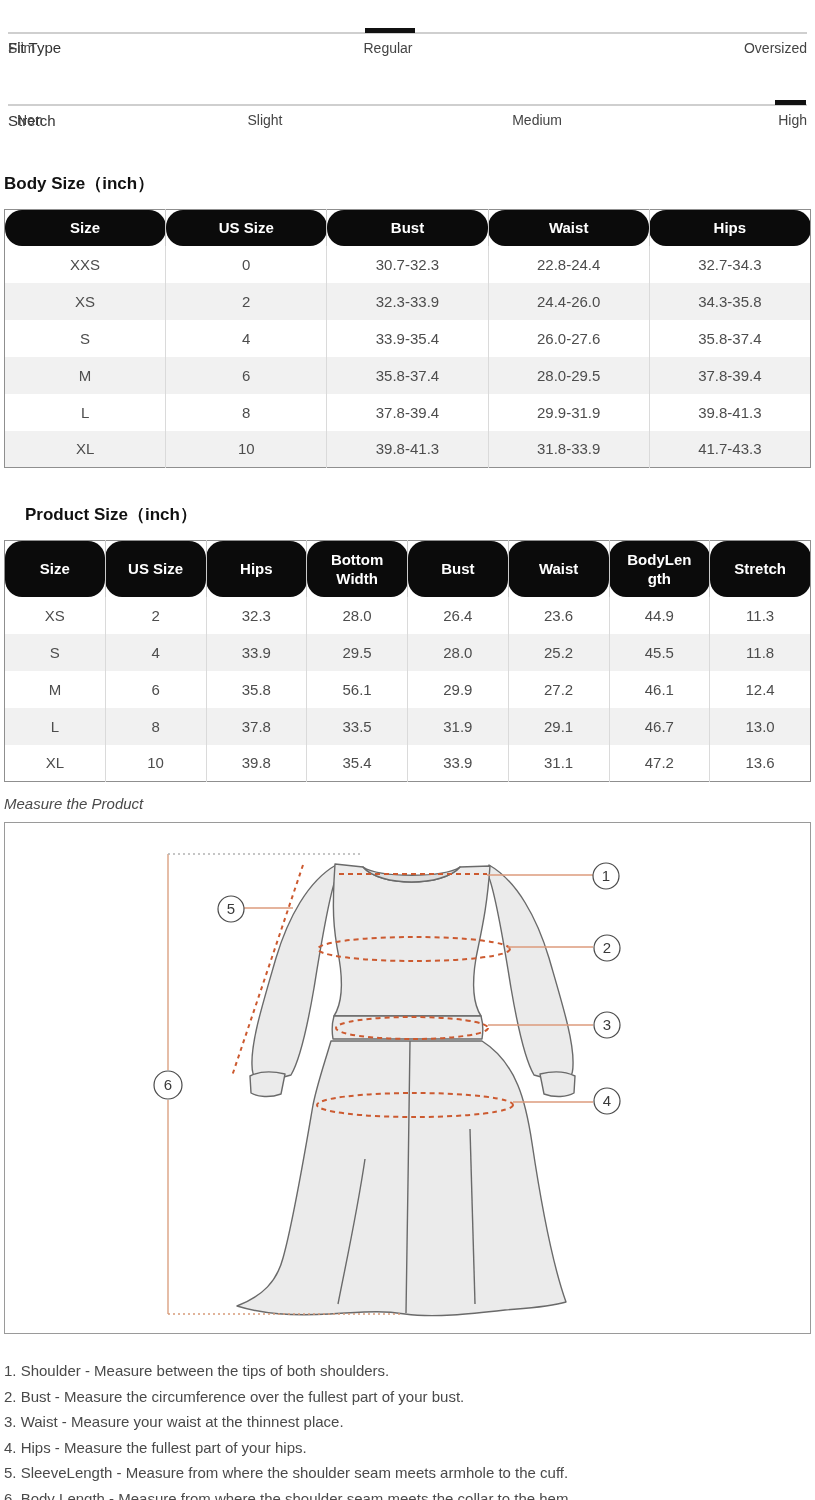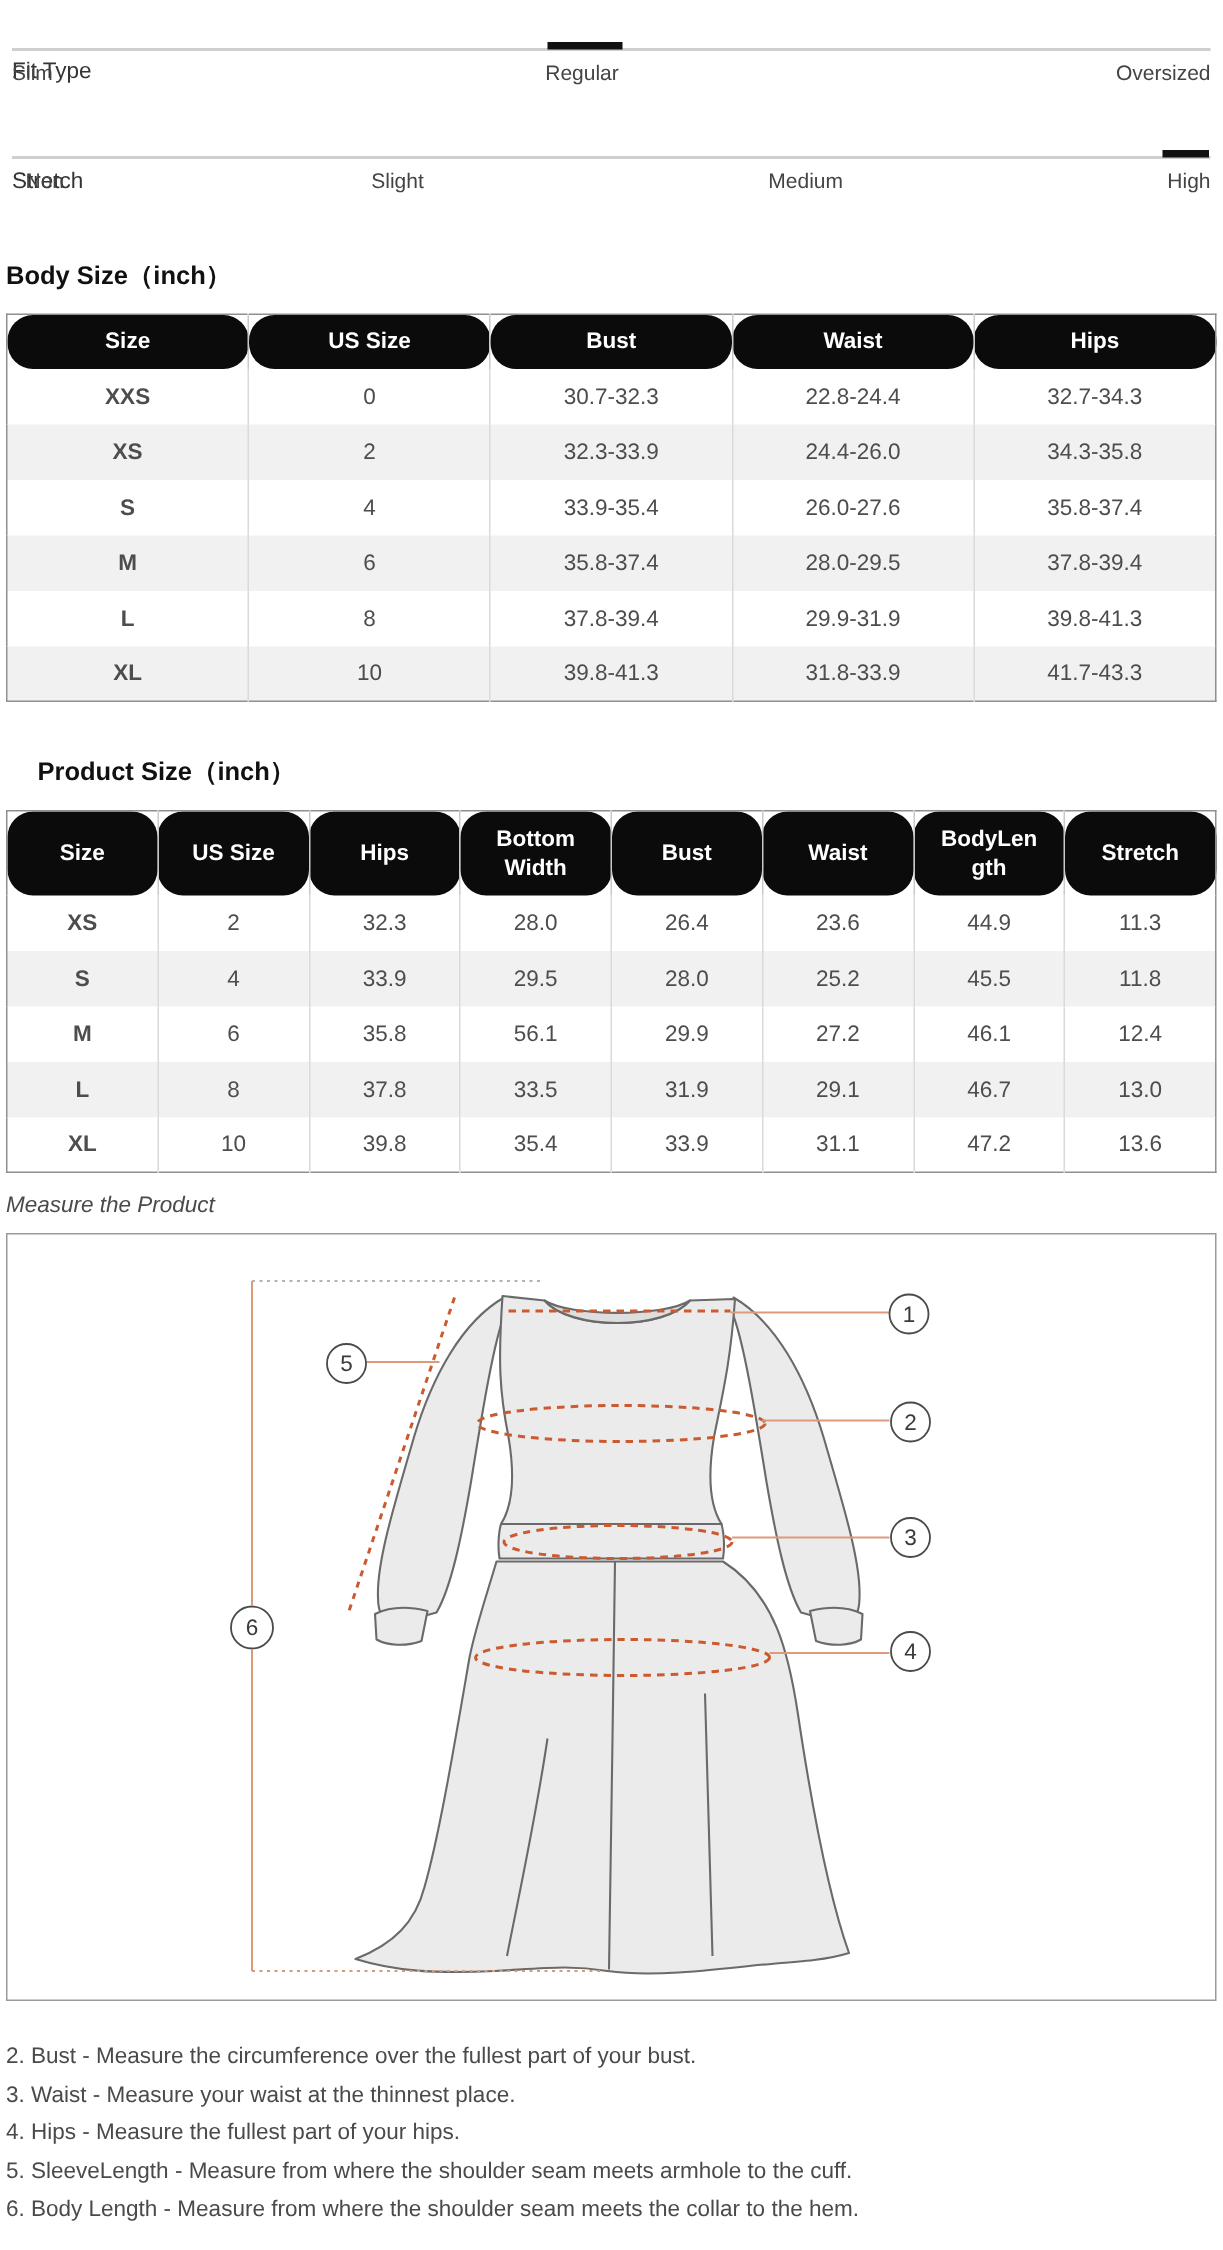--- a/index.html
+++ b/index.html
@@ -18,21 +18,21 @@
   .t1 { margin-top:32px; }
   .t2 { margin-top:35px;margin-left:25px; }
 
   
   table { width:807px; margin:0 4px; border-collapse:collapse; table-layout:fixed;
           border:1px solid #8f8f8f; font-size:15px; color:#4d4d4d; }
   th { background:#0b0b0b; color:#fff; font-weight:bold; text-align:center;
        border-left:1px solid #c9c9c9; vertical-align:middle; line-height:19px;border-radius:17px; }
   th:first-child { border-left:none; }
   td { text-align:center; border-left:1px solid #dadada; height:37px; }
-  td:first-child { border-left:none;font-weight:bold; }
+  td:first-child { border-left:none; }
   tbody tr:nth-child(even) td { background:#f1f1f1; }
   .body-table th { height:36px; padding:4px 8px; }
   .product-table th { height:56px; padding:6px 15px; word-break:break-all; }
 
   .measure-label { margin:13px 4px 0 4px; font-size:15px; font-style:italic; color:#4a4a4a; }
 
   
   .diagram-box { margin:10px 4px 0 4px; width:807px; height:512px;
                  border:1px solid #9a9a9a; background:#fff; }
 
@@ -249,20 +249,21 @@
         <text x="602" y="283">4</text>
         <circle cx="226" cy="86" r="13" fill="#fff" stroke="#4a4a4a" stroke-width="1.2"></circle>
         <text x="226" y="91">5</text>
         <circle cx="163" cy="262" r="14" fill="#fff" stroke="#4a4a4a" stroke-width="1.2"></circle>
         <text x="163" y="267">6</text>
       </g>
     </svg>
   </div>
 
   <div class="instructions">
+    <div>1. Shoulder - Measure between the tips of both shoulders.</div>
     <div>2. Bust - Measure the circumference over the fullest part of your bust.</div>
     <div>3. Waist - Measure your waist at the thinnest place.</div>
     <div>4. Hips - Measure the fullest part of your hips.</div>
     <div>5. SleeveLength - Measure from where the shoulder seam meets armhole to the cuff.</div>
     <div>6. Body Length - Measure from where the shoulder seam meets the collar to the hem.</div>
   </div>
 
 </div>
 
 </body></html>

